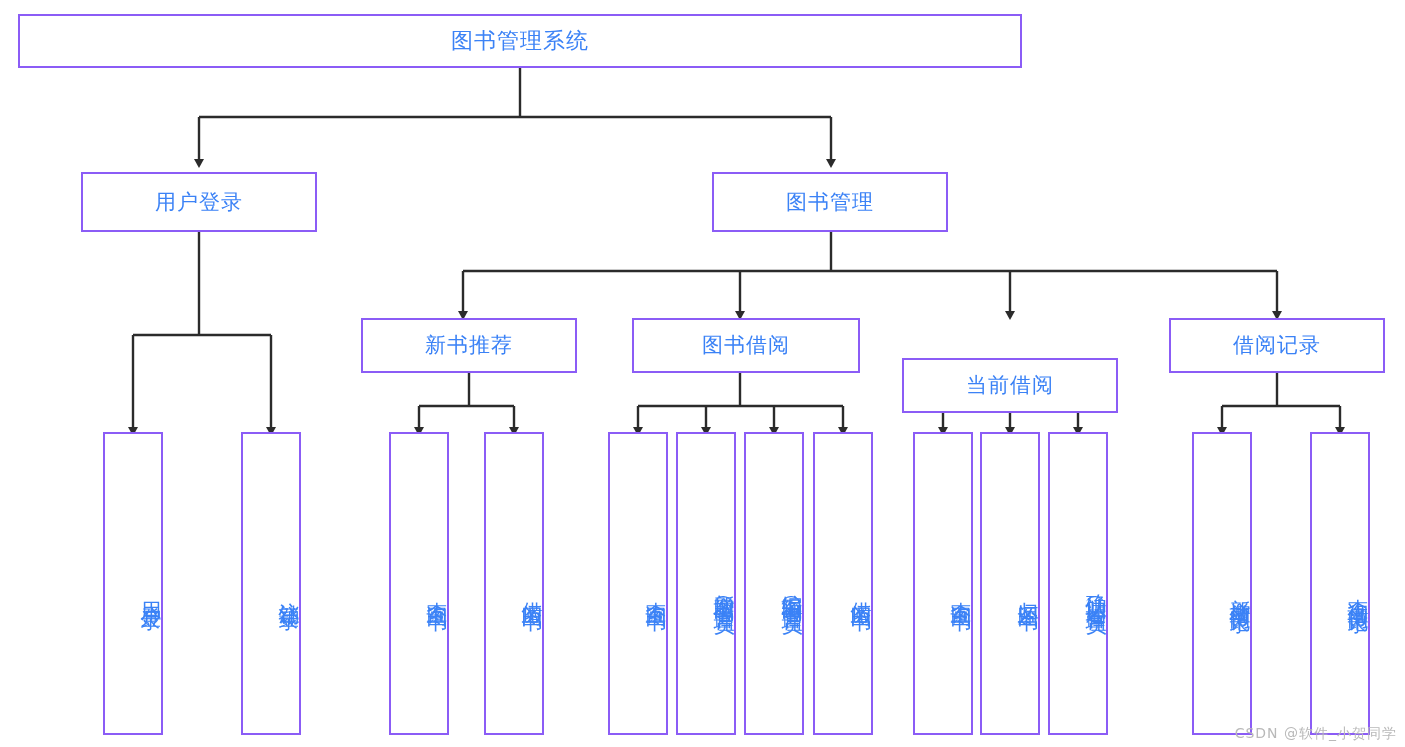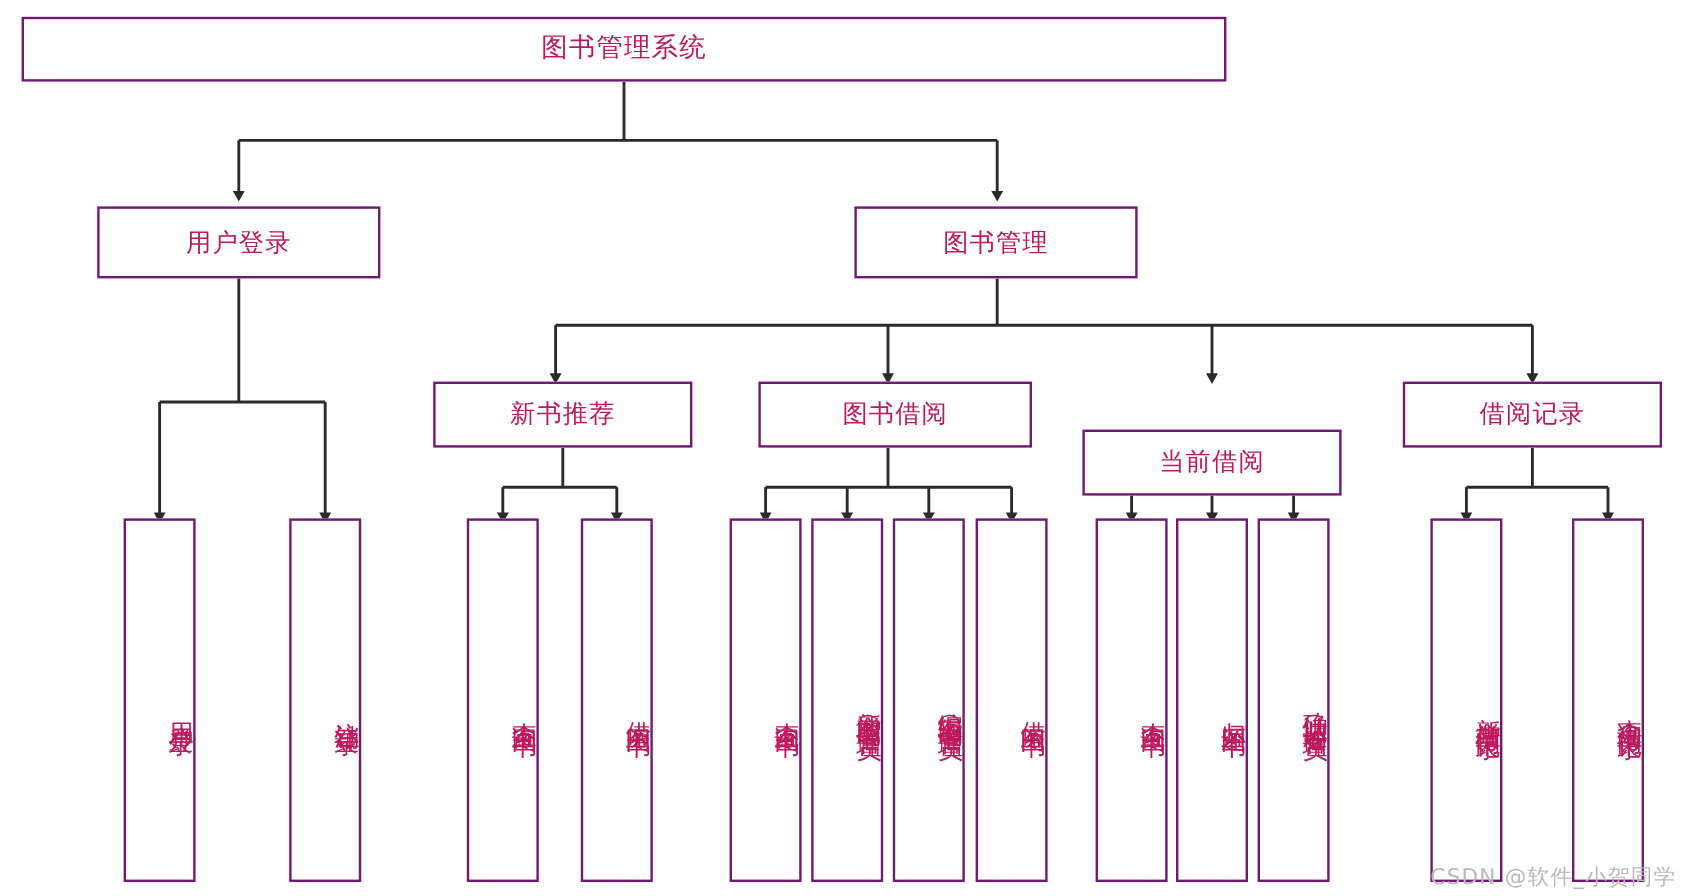--- a/index.html
+++ b/index.html
@@ -22,26 +22,26 @@
     position: absolute;
     left: 0;
     top: 0;
     width: 1405px;
     height: 747px;
     pointer-events: none;
   }
   .node {
     position: absolute;
     box-sizing: border-box;
-    border: 2px solid #701a75;
+    border: 2px solid #8b5cf6;
     background: #ffffff;
     display: flex;
     align-items: center;
     justify-content: center;
-    color: #be185d;
+    color: #3b82f6;
   }
   .node.horiz {
     font-size: 21px;
     line-height: 1.25;
     letter-spacing: 1px;
   }
   .node.root {
     font-size: 22px;
   }
   .node.leaf {
@@ -56,21 +56,21 @@
   }
   .leaf-label {
     writing-mode: vertical-rl;
     text-orientation: upright;
     white-space: nowrap;
   }
   .watermark {
     position: absolute;
     right: 8px;
     bottom: 4px;
-    font-size: 18px;
+    font-size: 14px;
     color: #b9b9b9;
     letter-spacing: 1px;
     white-space: nowrap;
   }
 </style>
 </head>
 <body>
 
 <div id="canvas">
 

